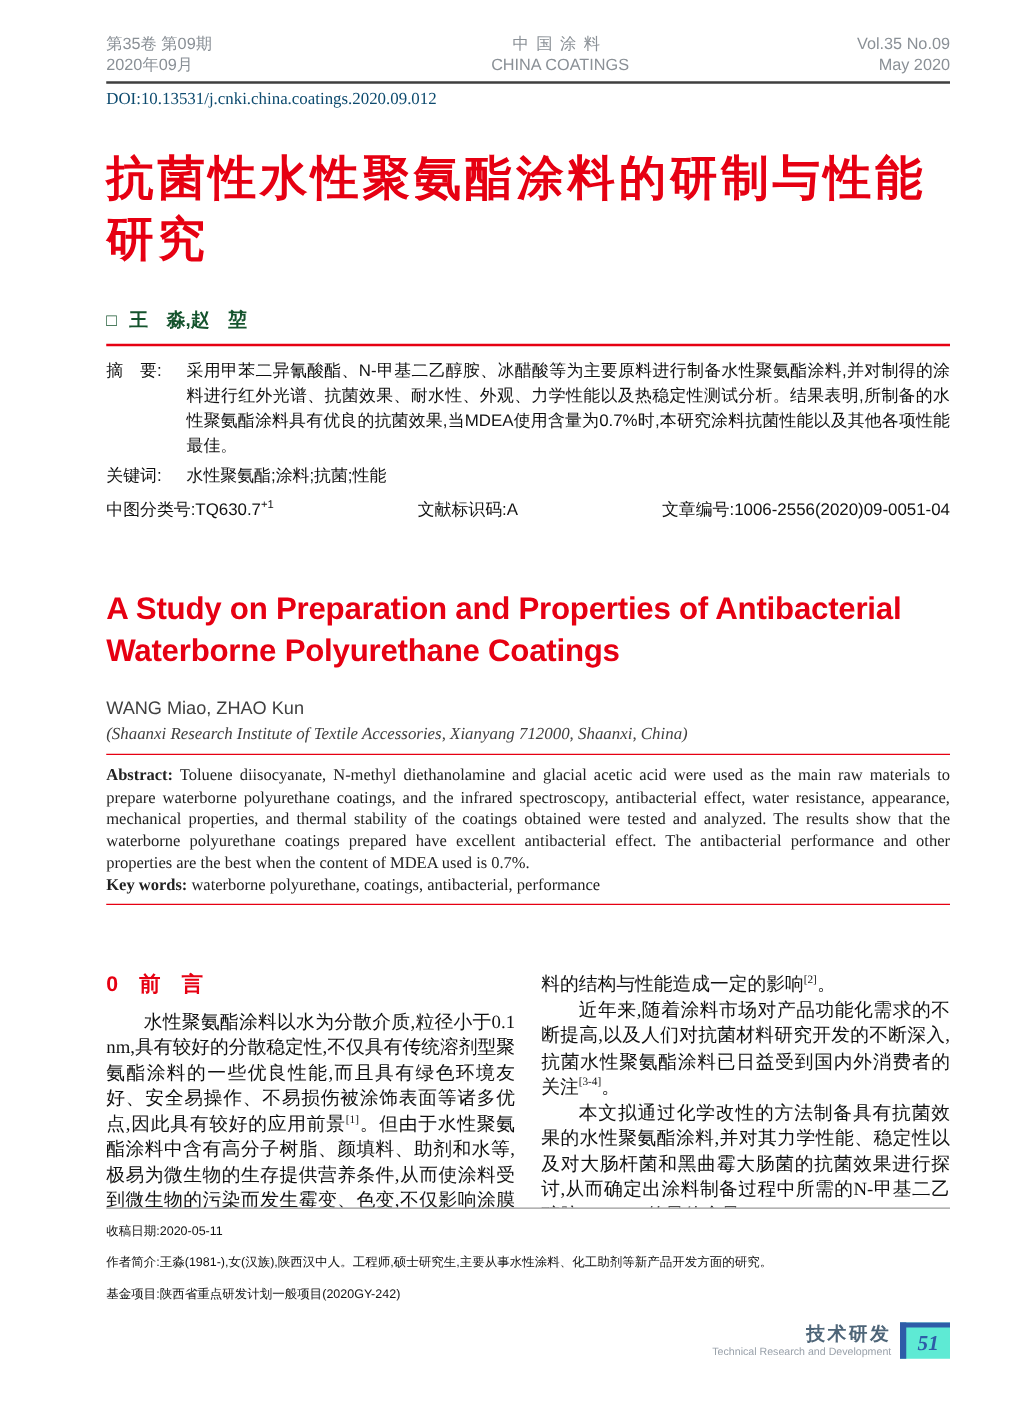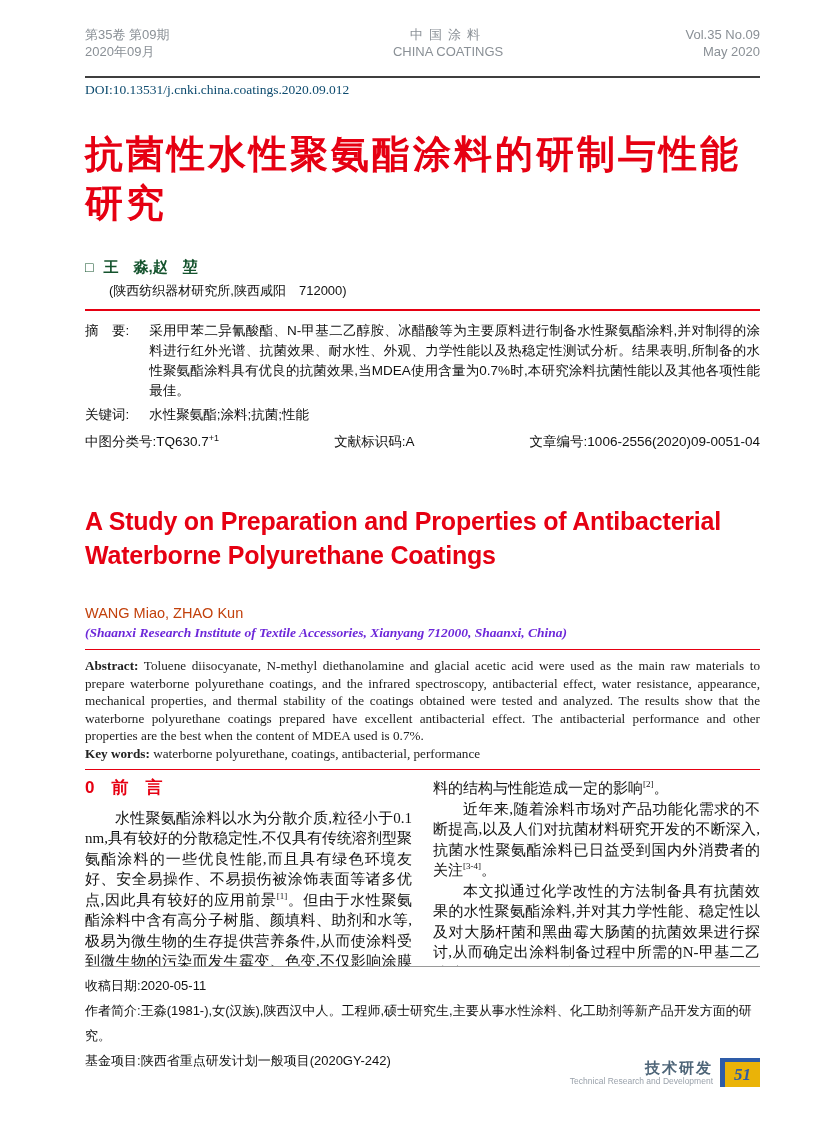--- a/index.html
+++ b/index.html
@@ -4,21 +4,21 @@
 <style>
   * { margin:0; padding:0; box-sizing:border-box; }
   html,body { background:#ffffff; }
   .page { position:relative; width:827px; height:1122px; background:#fff; overflow:hidden;
           font-family:"Liberation Serif", serif; color:#1a1a1a; }
   .content { padding:26px 67px 0 85px; }
 
   
   .jheader { display:flex; justify-content:space-between; align-items:flex-end;
              font-family:"Liberation Sans", sans-serif; font-size:13px; line-height:17px;
-             color:#8a9096; border-bottom:2px solid #3f3f3f; padding-bottom:16px; }
+             color:#8a9096; border-bottom:2px solid #3f3f3f; padding-bottom:5px; }
   .jh-left { text-align:left; }
   .jh-center { text-align:center;margin-left:41px; }
   .jh-center .cn { letter-spacing:6px; }
   .jh-right { text-align:right; }
   .doi { margin-top:4px; font-family:"Liberation Serif", serif; font-weight:normal;
          font-size:13.5px; color:#0c4a6e; }
 
   
   .title-cn { margin-top:32px; color:#e60012; font-family:"Liberation Sans", sans-serif;
               font-weight:900; font-size:38px; line-height:49px; letter-spacing:3px; }
@@ -35,52 +35,52 @@
   .abs-row { display:flex;gap:20px; }
   .abs-row .lbl { white-space:nowrap; }
   .abs-row .txt { text-align:justify; flex:1; }
   .kw-row { margin-top:4px; }
   .clc-row { display:flex; justify-content:space-between; margin-top:7px; }
   sup.small { font-size:9px; vertical-align:super; line-height:0; }
 
   
   .title-en { margin-top:52px; color:#e60012; font-family:"Liberation Sans", sans-serif;
               font-weight:bold; font-size:25px; line-height:34px; letter-spacing:-0.2px; }
-  .authors-en { margin-top:33px; font-family:"Liberation Sans", sans-serif; font-size:14.5px;
-                color:#c2410c; }
-  .affil-en { margin-top:4px; font-style:italic; font-size:13.5px; color:#6d28d9;font-weight:bold; }
+  .authors-en { margin-top:21px; font-family:"Liberation Sans", sans-serif; font-size:14.5px;
+                color:#404040; }
+  .affil-en { margin-top:4px; font-style:italic; font-size:13.5px; color:#404040; }
   .rule-red-thin { margin-top:8px; height:1px; background:#e60012; }
 
   
   .abs-en { margin-top:7px; font-size:13.2px; line-height:17.6px; text-align:justify; color:#222; }
   .abs-en b { font-weight:bold; }
   .rule-red-thin2 { margin-top:6px; height:1px; background:#e60012; }
 
   
   .columns { position:absolute; left:85px; right:67px; top:778px; height:188px;
              display:flex; gap:21px; overflow:hidden; }
   .col { flex:1; font-size:15px; line-height:20.5px; text-align:justify; color:#111; }
   .sec-head { color:#e60012; font-family:"Liberation Sans", sans-serif; font-weight:bold;
               font-size:17px; margin-bottom:9px; }
   .col p.ind { text-indent:2em; }
   .col p { margin:0; }
 
   
   .footnotes { position:absolute; left:85px; right:67px; top:966px; border-top:1px solid #9a9a9a;
-               padding-top:6px; font-family:"Liberation Sans", sans-serif; font-size:13px;
+               padding-top:6px; font-family:"Liberation Sans", sans-serif; font-size:10px;
                line-height:25px; color:#111; }
 
   
   .pfooter { position:absolute; right:67px; top:1058px; display:flex; align-items:flex-start; }
   .pf-text { text-align:right; margin-top:2px; }
   .pf-cn { font-family:"Liberation Sans", sans-serif; font-weight:bold; font-size:15px;
            color:#4e6578; letter-spacing:2px; line-height:16px; }
   .pf-en { font-family:"Liberation Sans", sans-serif; font-size:8.5px; color:#9aa2ab;
            line-height:11px; }
-  .pf-numbox { margin-left:7px; width:40px; height:29px; background:#eab308;
+  .pf-numbox { margin-left:7px; width:40px; height:29px; background:#5eead4;
                border-left:5px solid #2e5ca8; border-top:4px solid #2e5ca8;
                display:flex; align-items:center; justify-content:center; }
   .pf-num { font-family:"Liberation Serif", serif; font-style:italic; font-weight:bold;
             font-size:17px; color:#2e5ca8; }
 </style>
 </head>
 <body>
 
 <div class="page">
   <div class="content">
@@ -99,21 +99,20 @@
         <div>May 2020</div>
       </div>
     </div>
     <div class="doi">DOI:10.13531/j.cnki.china.coatings.2020.09.012</div>
 
     <h1 class="title-cn">抗菌性水性聚氨酯涂料的研制与性能研究</h1>
 
     <div class="authors-cn">
       <span class="sq">□</span><span>王　淼,赵　堃</span>
     </div>
-    <div class="affil-cn">(陕西纺织器材研究所,陕西咸阳　712000)</div>
 
     <div class="rule-red-thick"></div>
 
     <div class="abs-cn">
       <div class="abs-row">
         <span class="lbl">摘　要:</span>
         <span class="txt">采用甲苯二异氰酸酯、N-甲基二乙醇胺、冰醋酸等为主要原料进行制备水性聚氨酯涂料,并对制得的涂料进行红外光谱、抗菌效果、耐水性、外观、力学性能以及热稳定性测试分析。结果表明,所制备的水性聚氨酯涂料具有优良的抗菌效果,当MDEA使用含量为0.7%时,本研究涂料抗菌性能以及其他各项性能最佳。</span>
       </div>
       <div class="abs-row kw-row">
         <span class="lbl">关键词:</span>

